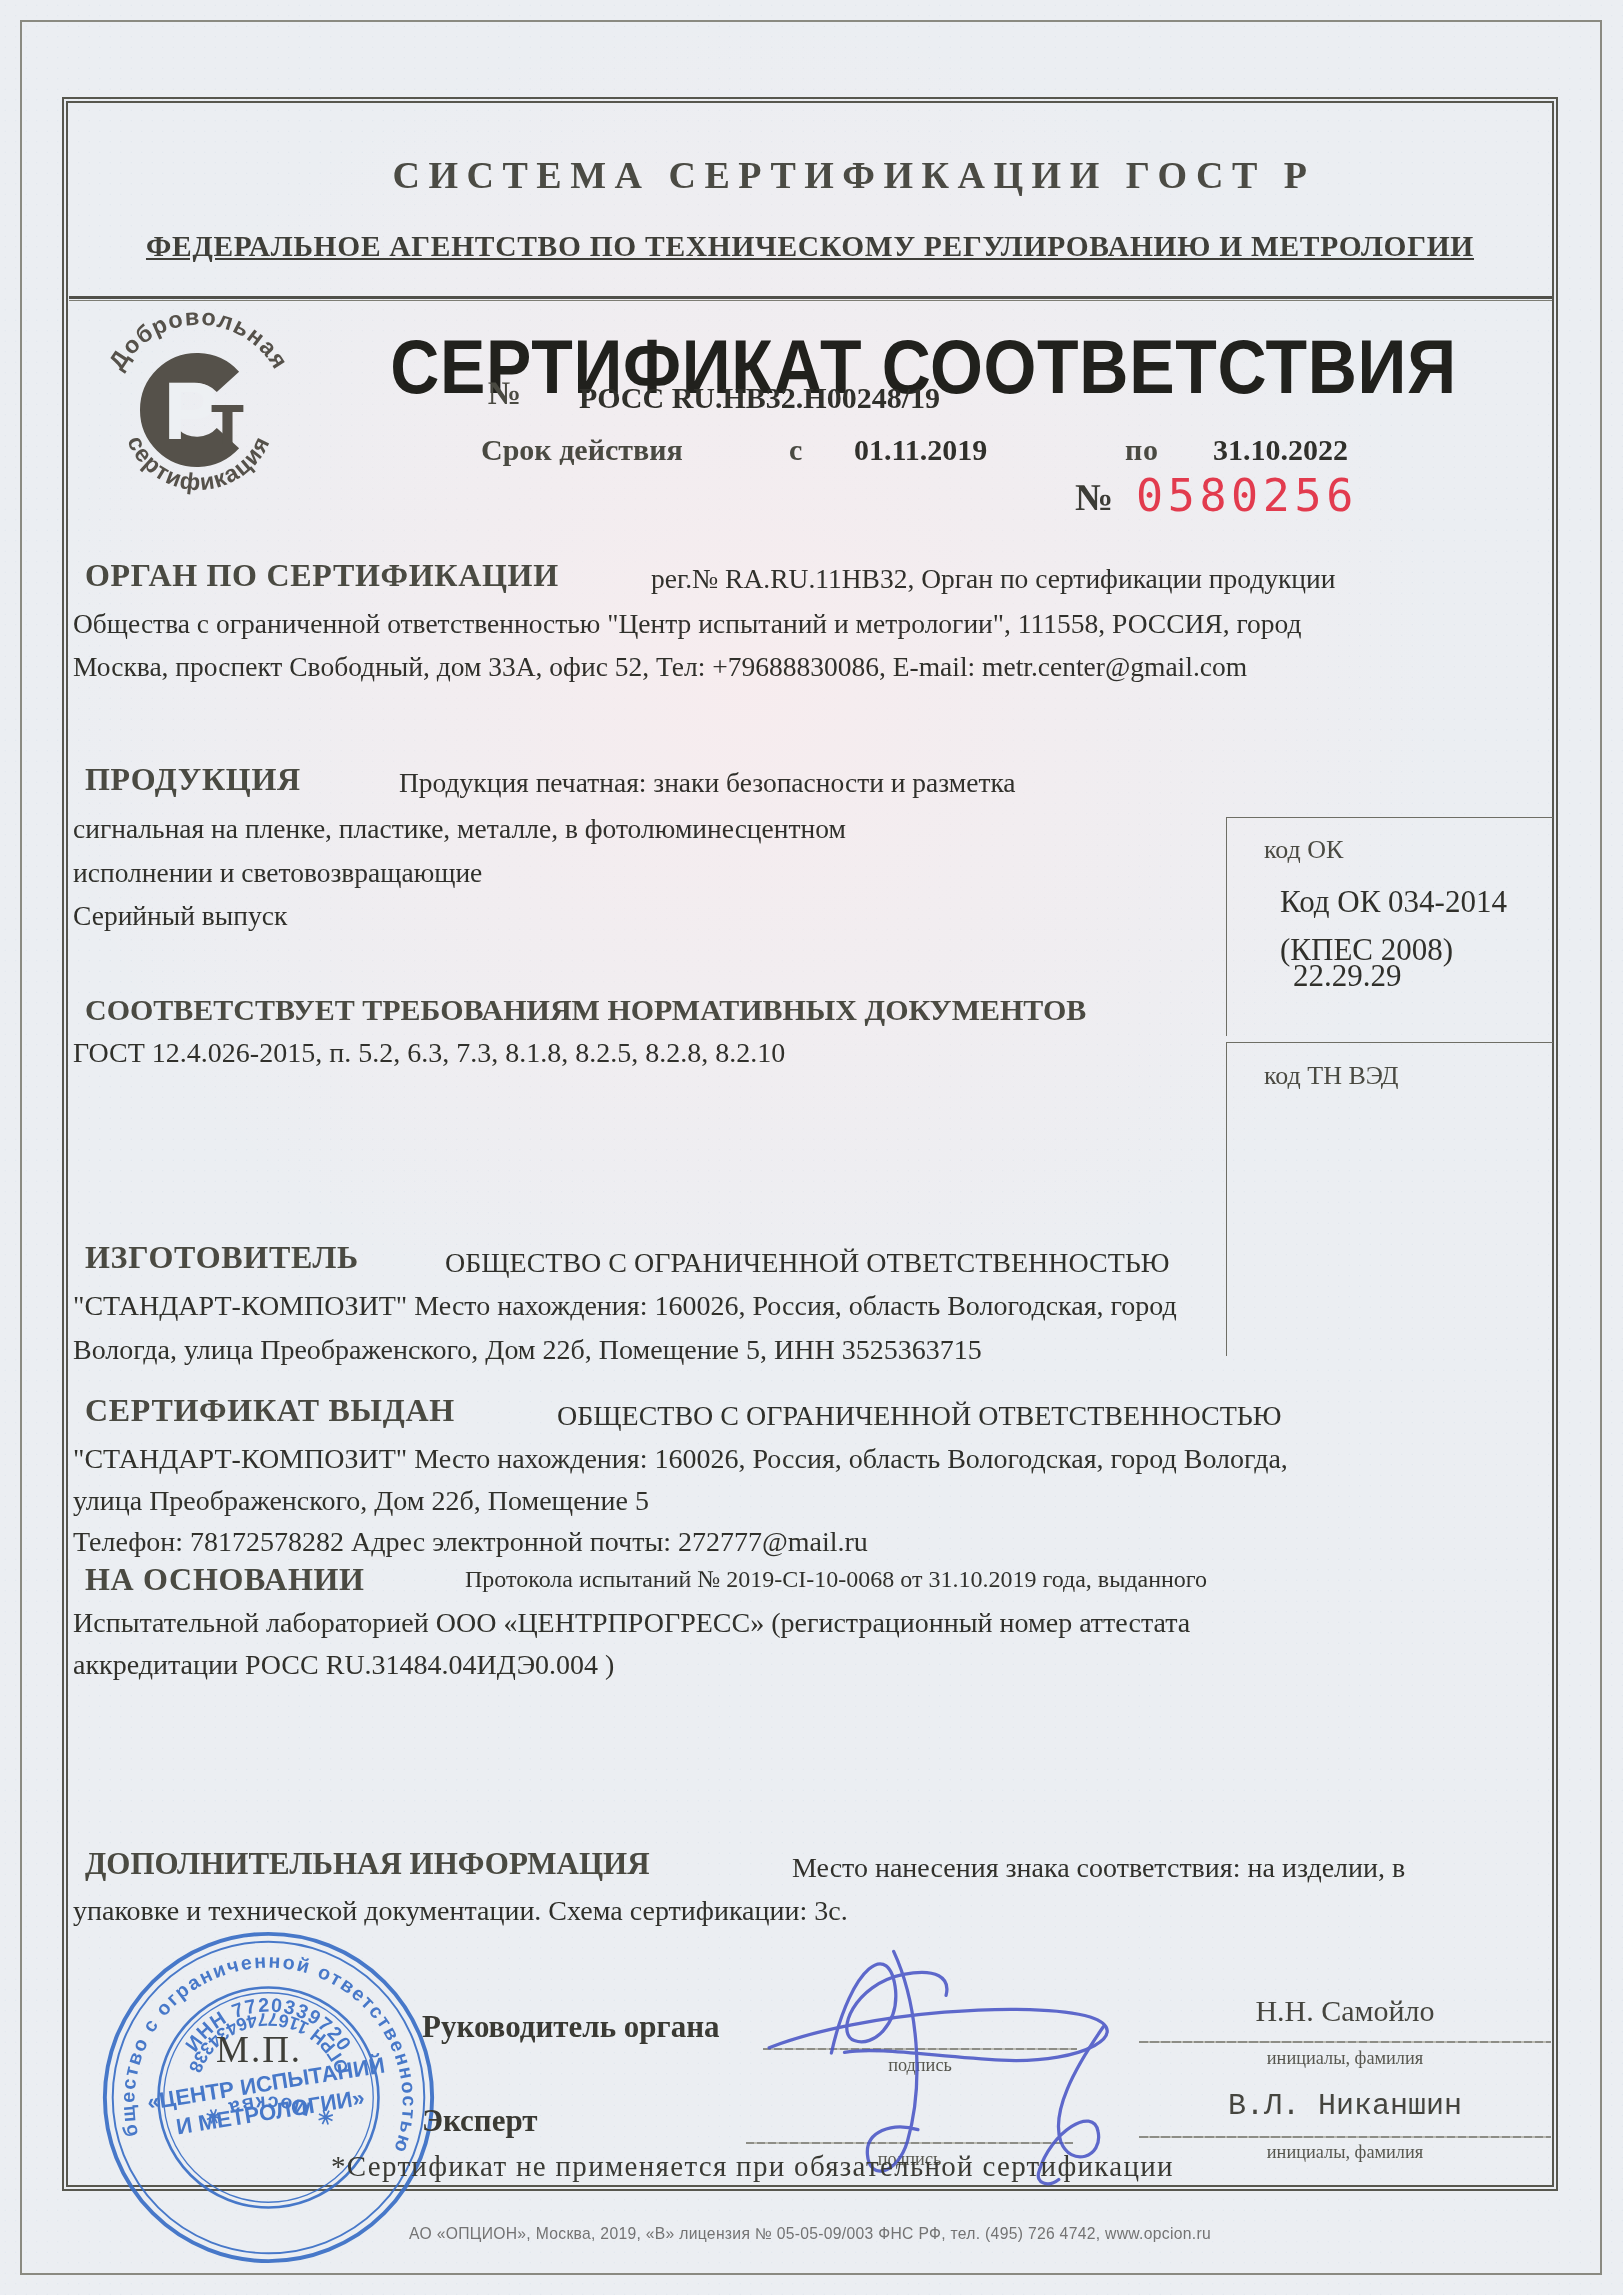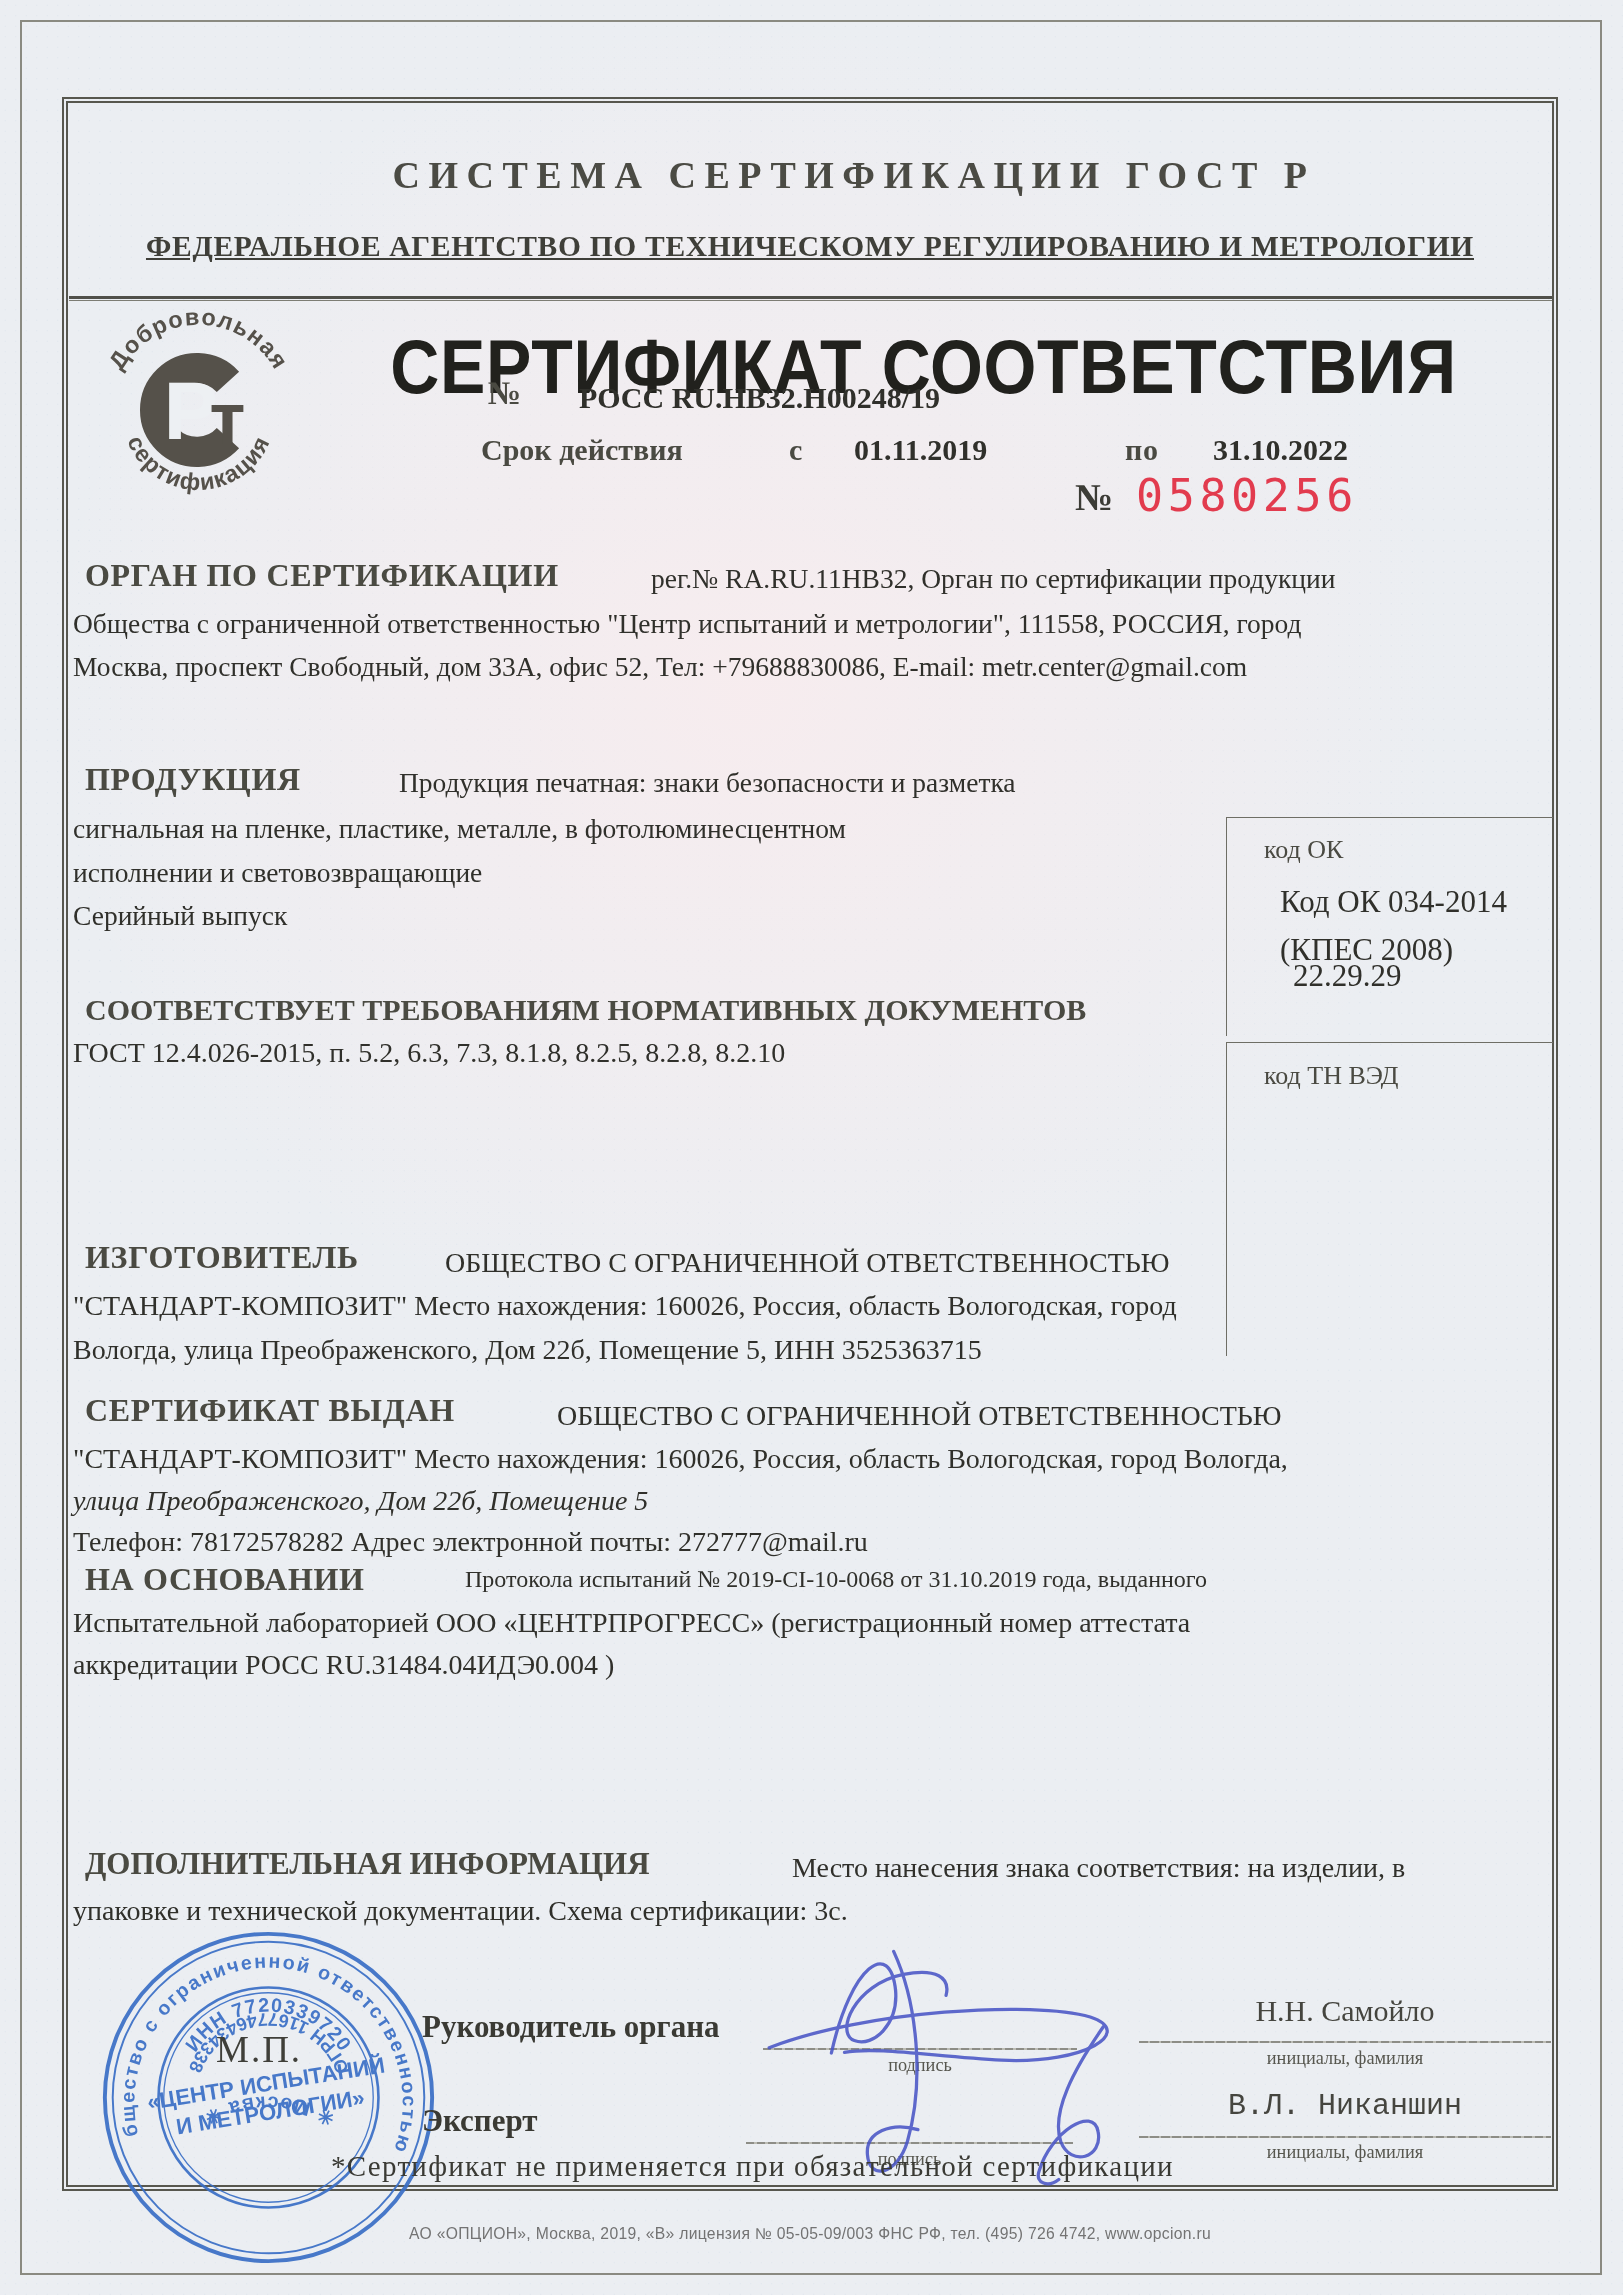--- a/index.html
+++ b/index.html
@@ -101,21 +101,21 @@
 <div class="abs txt" style="left:1264px;top:1061px;font-size:26px;color:#4a4a42;">код ТН ВЭД</div>
 
 <div class="abs lbl" style="left:85px;top:1239px;font-size:32px;">ИЗГОТОВИТЕЛЬ</div>
 <div class="abs txt" style="left:445px;top:1247px;font-size:28px;">ОБЩЕСТВО С ОГРАНИЧЕННОЙ ОТВЕТСТВЕННОСТЬЮ</div>
 <div class="abs txt" style="left:73px;top:1290px;font-size:28px;">"СТАНДАРТ-КОМПОЗИТ" Место нахождения: 160026, Россия, область Вологодская, город</div>
 <div class="abs txt" style="left:73px;top:1334px;font-size:28px;">Вологда, улица Преображенского, Дом 22б, Помещение 5, ИНН 3525363715</div>
 
 <div class="abs lbl" style="left:85px;top:1392px;font-size:32px;">СЕРТИФИКАТ ВЫДАН</div>
 <div class="abs txt" style="left:557px;top:1400px;font-size:28px;">ОБЩЕСТВО С ОГРАНИЧЕННОЙ ОТВЕТСТВЕННОСТЬЮ</div>
 <div class="abs txt" style="left:73px;top:1443px;font-size:28px;">"СТАНДАРТ-КОМПОЗИТ" Место нахождения: 160026, Россия, область Вологодская, город Вологда,</div>
-<div class="abs txt" style="left:73px;top:1485px;font-size:28px;font-style:italic;">улица Преображенского, Дом 22б, Помещение 5</div>
+<div class="abs txt" style="left:73px;top:1485px;font-size:28px;">улица Преображенского, Дом 22б, Помещение 5</div>
 <div class="abs txt" style="left:73px;top:1526px;font-size:28px;">Телефон: 78172578282 Адрес электронной почты: 272777@mail.ru</div>
 
 <div class="abs lbl" style="left:85px;top:1561px;font-size:32px;">НА ОСНОВАНИИ</div>
 <div class="abs txt" style="left:465px;top:1566px;font-size:24px;">Протокола испытаний № 2019-CI-10-0068 от 31.10.2019 года, выданного</div>
 <div class="abs txt" style="left:73px;top:1607px;font-size:28px;">Испытательной лабораторией ООО «ЦЕНТРПРОГРЕСС» (регистрационный номер аттестата</div>
 <div class="abs txt" style="left:73px;top:1649px;font-size:28px;">аккредитации РОСС RU.31484.04ИДЭ0.004 )</div>
 
 <div class="abs lbl" style="left:85px;top:1846px;font-size:31px;letter-spacing:0;">ДОПОЛНИТЕЛЬНАЯ ИНФОРМАЦИЯ</div>
 <div class="abs txt" style="left:792px;top:1852px;font-size:28px;">Место нанесения знака соответствия: на изделии, в</div>
 <div class="abs txt" style="left:73px;top:1895px;font-size:28px;">упаковке и технической документации. Схема сертификации: 3с.</div>

